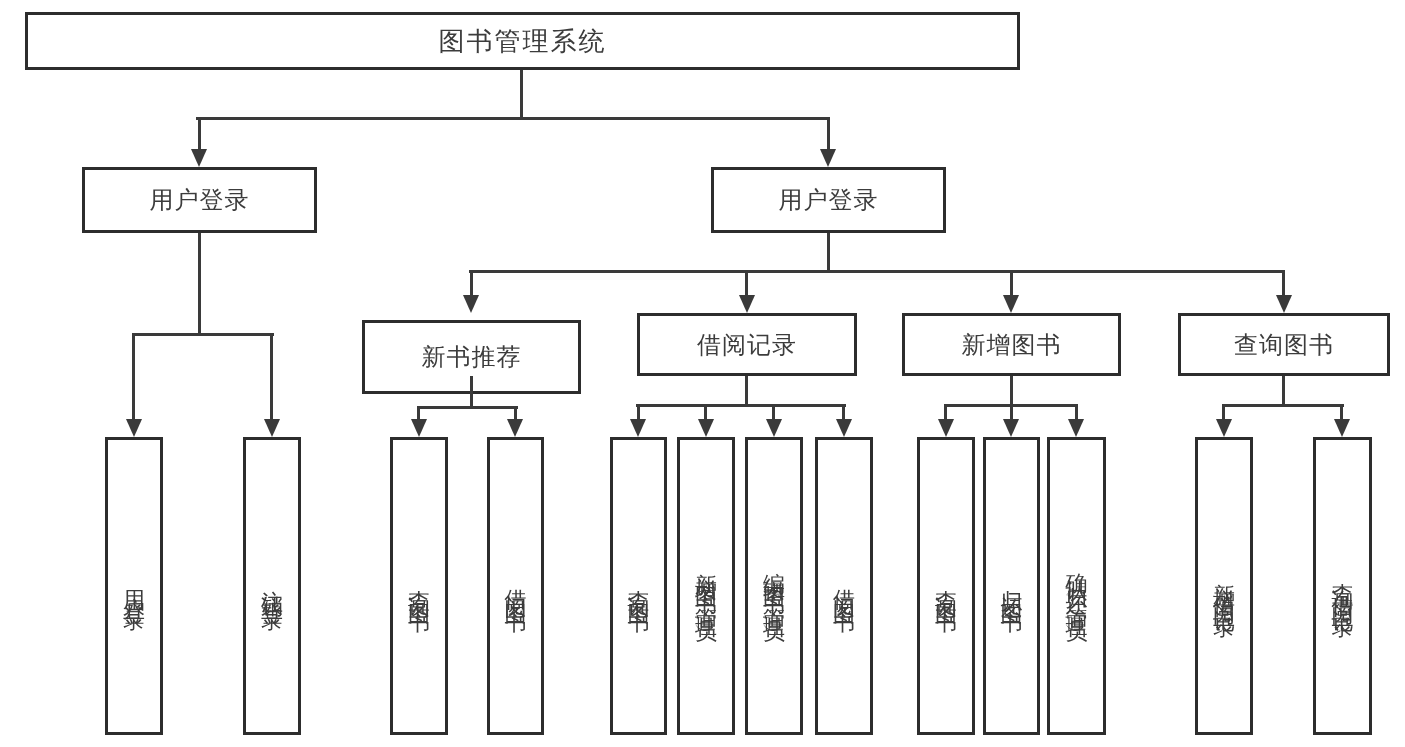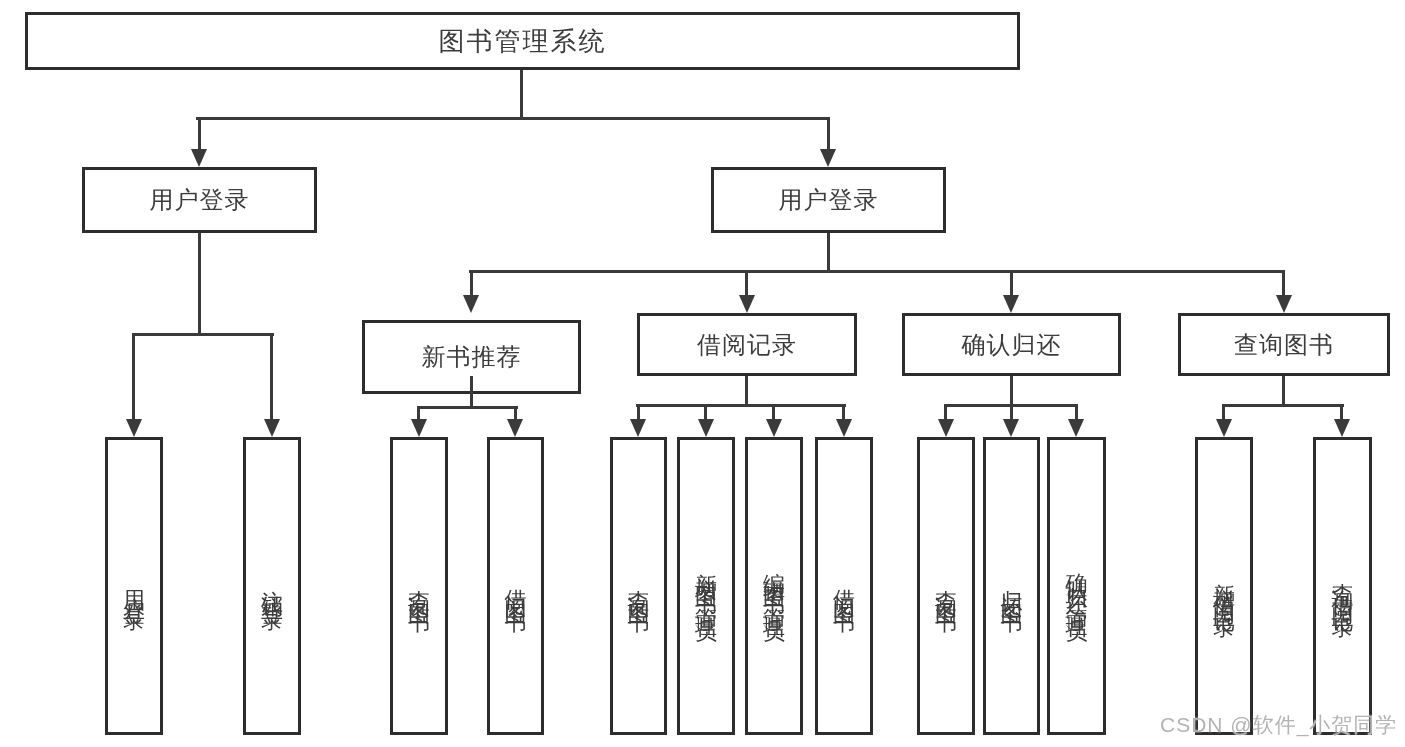--- a/index.html
+++ b/index.html
@@ -42,21 +42,21 @@
 
 <div class="canvas">
 
   <div class="node h-node root-node" style="left:25px;top:12px;width:995px;height:58px">图书管理系统</div>
 
   <div class="node h-node" style="left:82px;top:167px;width:235px;height:66px">用户登录</div>
   <div class="node h-node" style="left:711px;top:167px;width:235px;height:66px">用户登录</div>
 
   <div class="node h-node" style="left:362px;top:320px;width:219px;height:74px">新书推荐</div>
   <div class="node h-node" style="left:637px;top:313px;width:220px;height:63px">借阅记录</div>
-  <div class="node h-node" style="left:902px;top:313px;width:219px;height:63px">确认归还</div>
+  <div class="node h-node" style="left:902px;top:313px;width:219px;height:63px">新增图书</div>
   <div class="node h-node" style="left:1178px;top:313px;width:212px;height:63px">查询图书</div>
 
   <div class="node v-node" style="left:105px;top:437px;width:58px;height:298px">用户登录</div>
   <div class="node v-node" style="left:243px;top:437px;width:58px;height:298px">注销登录</div>
 
   <div class="node v-node" style="left:390px;top:437px;width:58px;height:298px">查询图书</div>
   <div class="node v-node" style="left:487px;top:437px;width:57px;height:298px">借阅图书</div>
 
   <div class="node v-node" style="left:610px;top:437px;width:57px;height:298px">查询图书</div>
   <div class="node v-node" style="left:677px;top:437px;width:58px;height:298px">新增图书（管理员）</div>
@@ -122,15 +122,14 @@
   <div class="vl" style="left:1075px;top:404px;height:17px"></div>
   <div class="arrow" style="left:1068px;top:419px"></div>
 
   <div class="vl" style="left:1282px;top:376px;height:30px"></div>
   <div class="hl" style="left:1222px;top:404px;width:122px"></div>
   <div class="vl" style="left:1222px;top:404px;height:17px"></div>
   <div class="arrow" style="left:1216px;top:419px"></div>
   <div class="vl" style="left:1340px;top:404px;height:17px"></div>
   <div class="arrow" style="left:1334px;top:419px"></div>
 
-  <div class="watermark">CSDN @软件_小贺同学</div>
 
 </div>
 
 </body></html>

